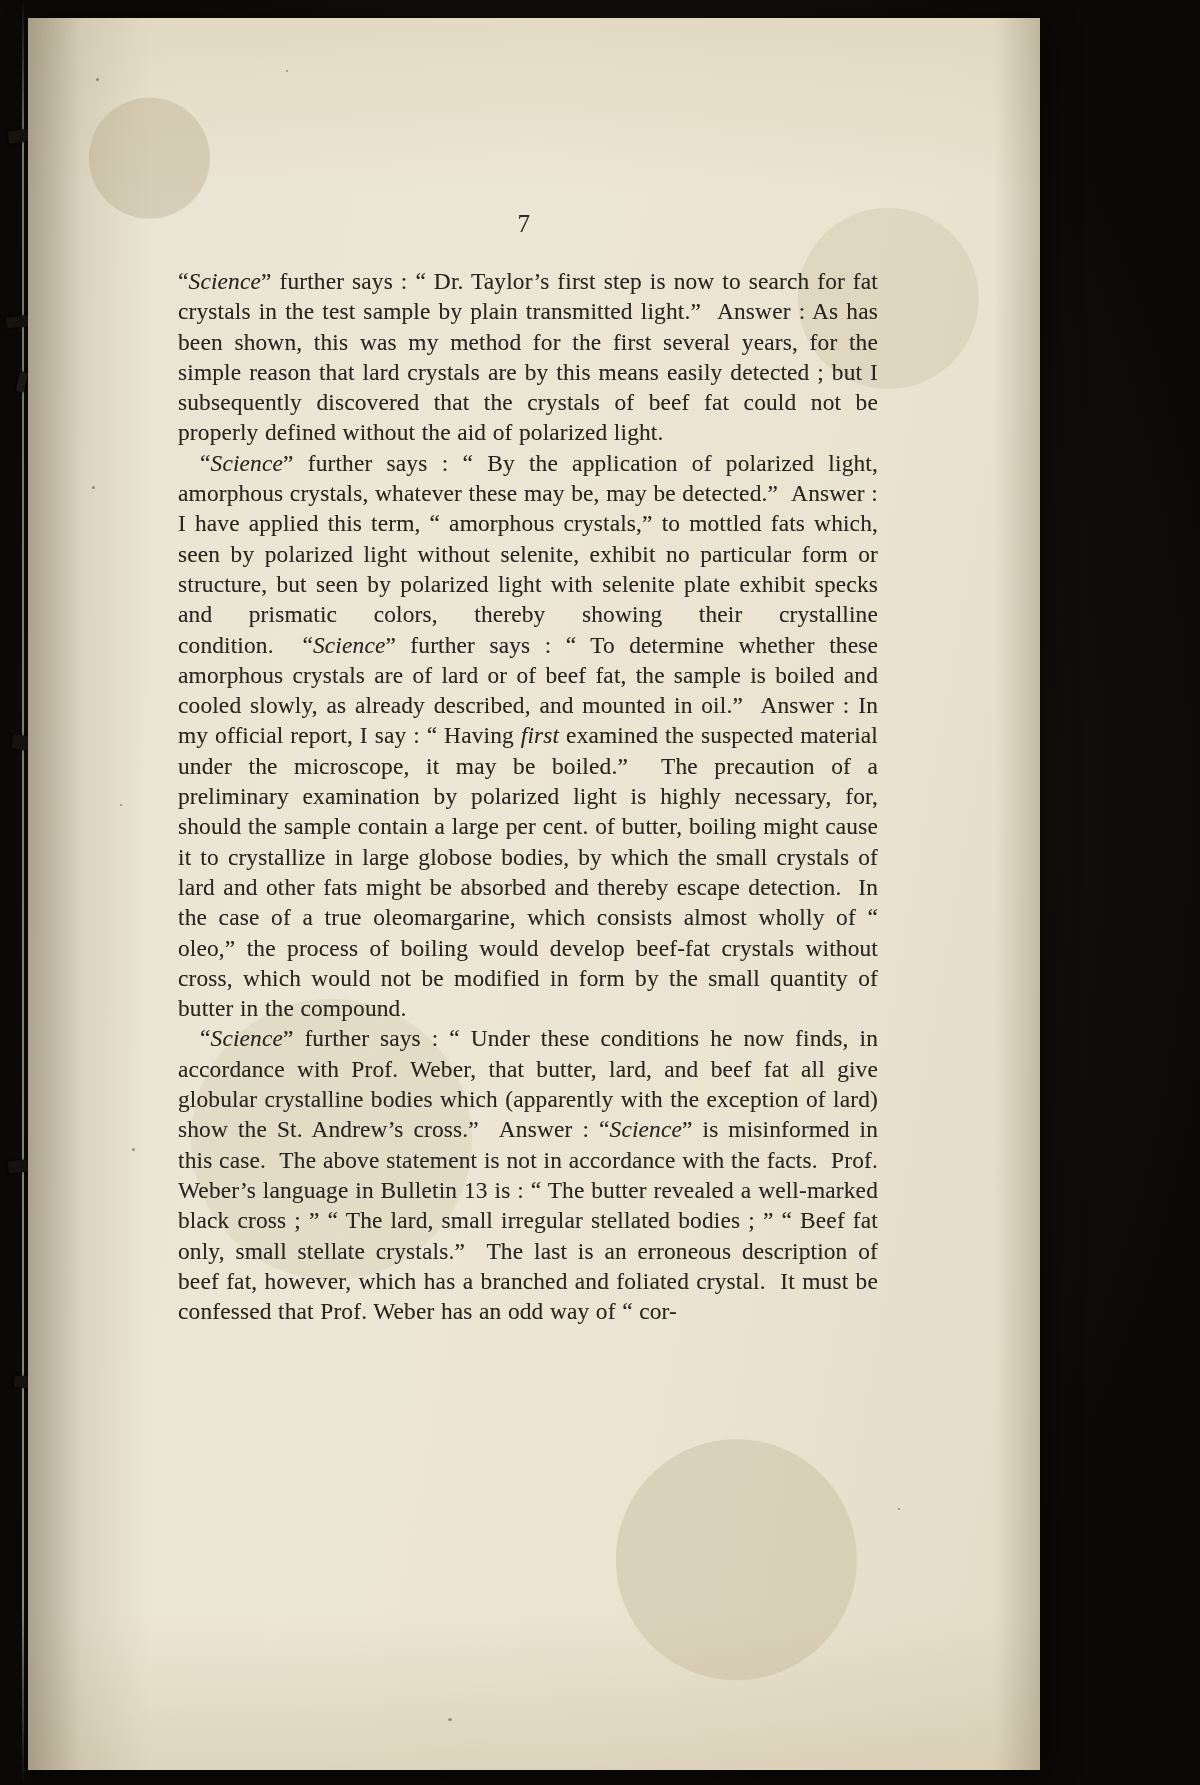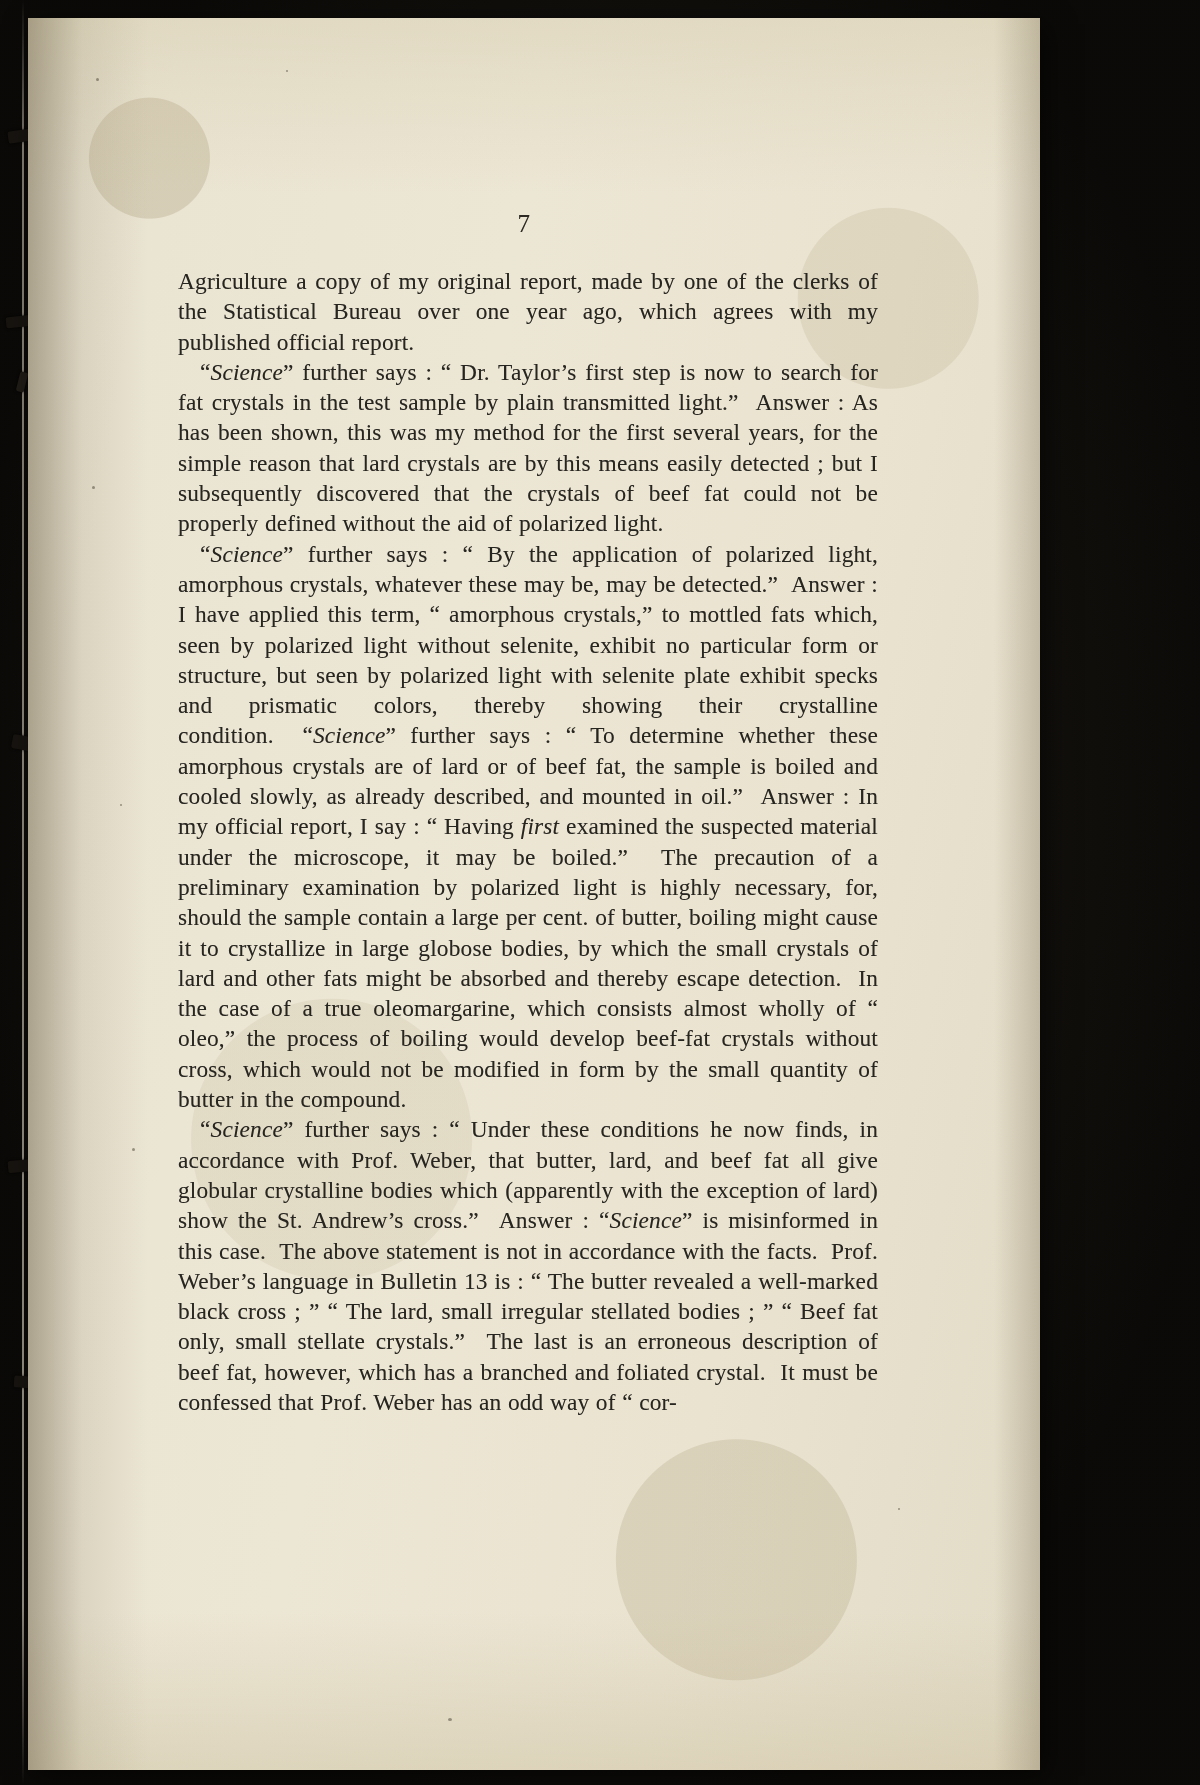--- a/index.html
+++ b/index.html
@@ -146,19 +146,18 @@
     <div class="speck" style="left:258px; top:52px;  width:2px; height:2px;"></div>
     <div class="speck" style="left:64px;  top:468px; width:3px; height:3px;"></div>
     <div class="speck" style="left:92px;  top:786px; width:2px; height:2px;"></div>
     <div class="speck" style="left:104px; top:1130px;width:3px; height:3px;"></div>
     <div class="speck" style="left:870px; top:1490px;width:2px; height:2px;"></div>
     <div class="speck" style="left:420px; top:1700px;width:4px; height:3px;"></div>
 
     <div id="textcol">
       <div class="folio">7</div>
 
-      <p class="para">Agriculture a copy of my original report, made by one of the clerks of the Statistical Bureau over one year ago, which agrees with my published official report.</p>
       <p class="para">“<span class="it">Science</span>” further says : “ Dr. Taylor’s first step is now to search for fat crystals in the test sample by plain transmitted light.”&nbsp;&nbsp;Answer : As has been shown, this was my method for the first several years, for the simple reason that lard crystals are by this means easily detected ; but I subsequently discovered that the crystals of beef fat could not be properly defined without the aid of polarized light.</p>
       <p class="para">“<span class="it">Science</span>” further says : “ By the application of polarized light, amorphous crystals, whatever these may be, may be detected.”&nbsp;&nbsp;Answer : I have applied this term, “ amorphous crystals,” to mottled fats which, seen by polarized light without selenite, exhibit no particular form or structure, but seen by polarized light with selenite plate exhibit specks and prismatic colors, thereby showing their crystalline condition.&nbsp;&nbsp;“<span class="it">Science</span>” further says : “ To determine whether these amorphous crystals are of lard or of beef fat, the sample is boiled and cooled slowly, as already described, and mounted in oil.”&nbsp;&nbsp;Answer : In my official report, I say : “ Having <span class="it">first</span> examined the suspected material under the microscope, it may be boiled.”&nbsp;&nbsp;The precaution of a preliminary examination by polarized light is highly necessary, for, should the sample contain a large per cent. of butter, boiling might cause it to crystallize in large globose bodies, by which the small crystals of lard and other fats might be absorbed and thereby escape detection.&nbsp;&nbsp;In the case of a true oleomargarine, which consists almost wholly of “ oleo,” the process of boiling would develop beef-fat crystals without cross, which would not be modified in form by the small quantity of butter in the compound.</p>
       <p class="para">“<span class="it">Science</span>” further says : “ Under these conditions he now finds, in accordance with Prof. Weber, that butter, lard, and beef fat all give globular crystalline bodies which (apparently with the exception of lard) show the St. Andrew’s cross.”&nbsp;&nbsp;Answer : “<span class="it">Science</span>” is misinformed in this case.&nbsp;&nbsp;The above statement is not in accordance with the facts.&nbsp;&nbsp;Prof. Weber’s language in Bulletin 13 is : “ The butter revealed a well-marked black cross ; ” “ The lard, small irregular stellated bodies ; ” “ Beef fat only, small stellate crystals.”&nbsp;&nbsp;The last is an erroneous description of beef fat, however, which has a branched and foliated crystal.&nbsp;&nbsp;It must be confessed that Prof. Weber has an odd way of “ cor-</p>
     </div>
   </div>
 </div>
 
 </body></html>

